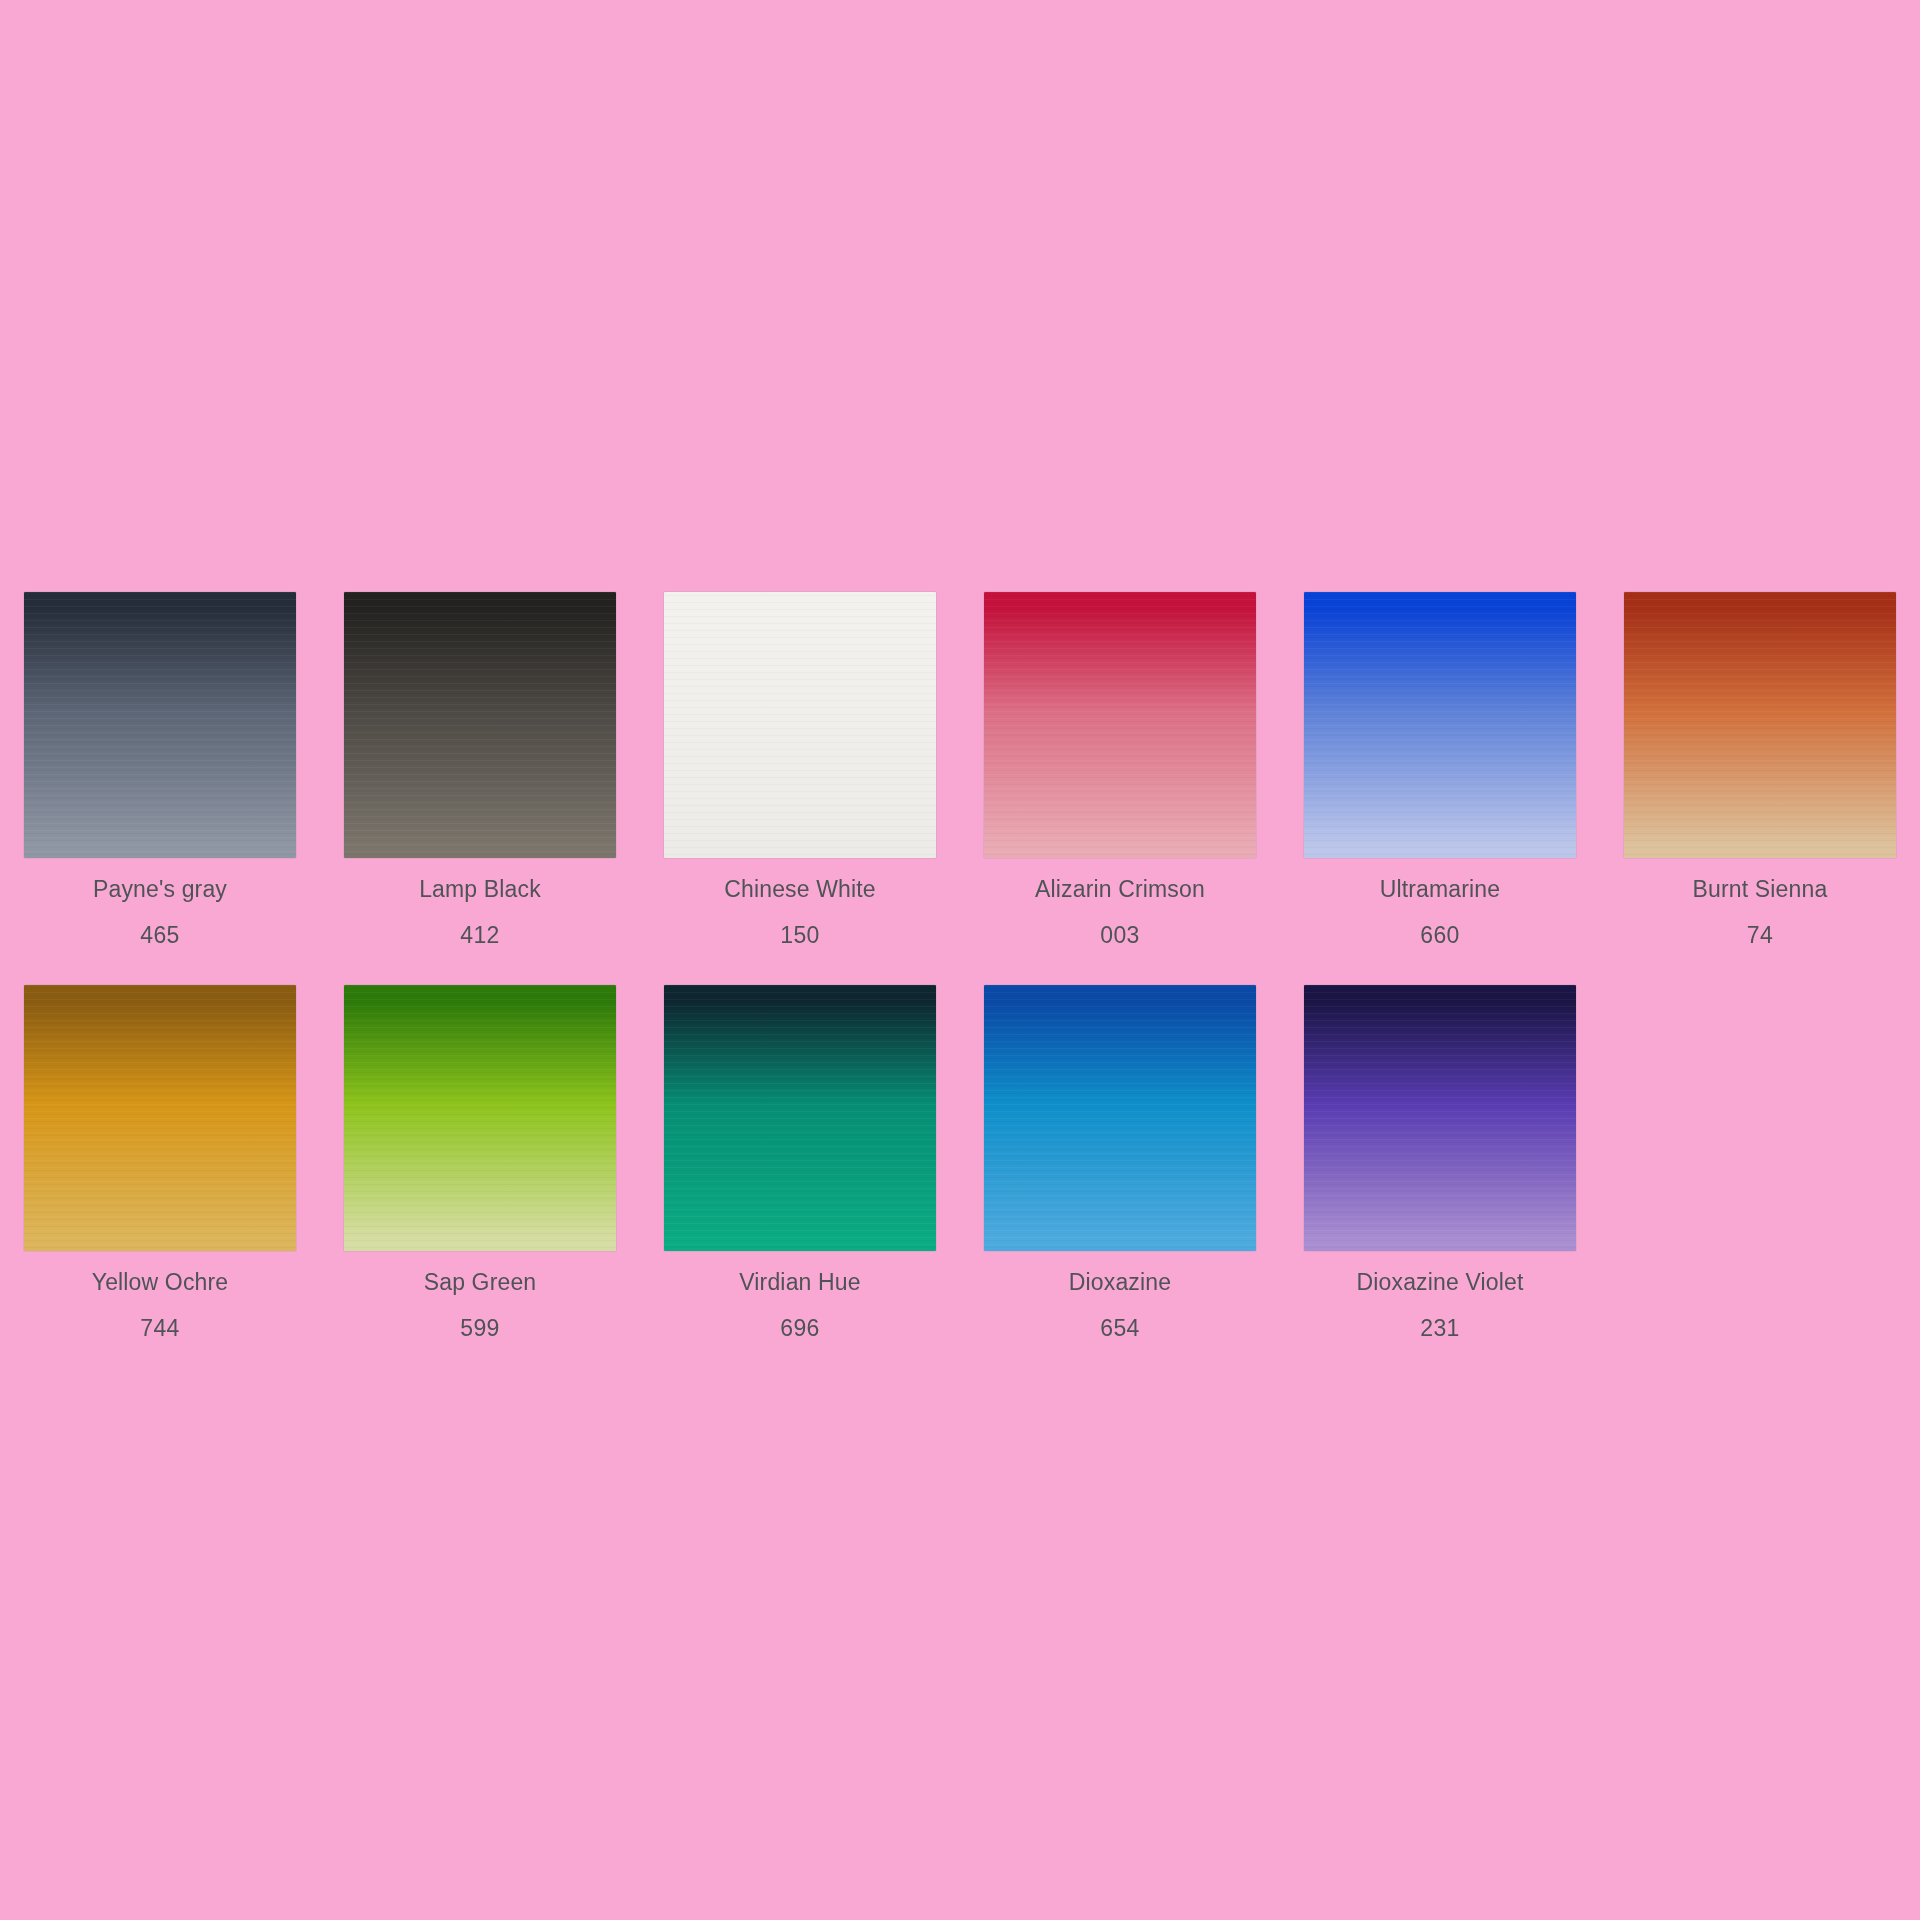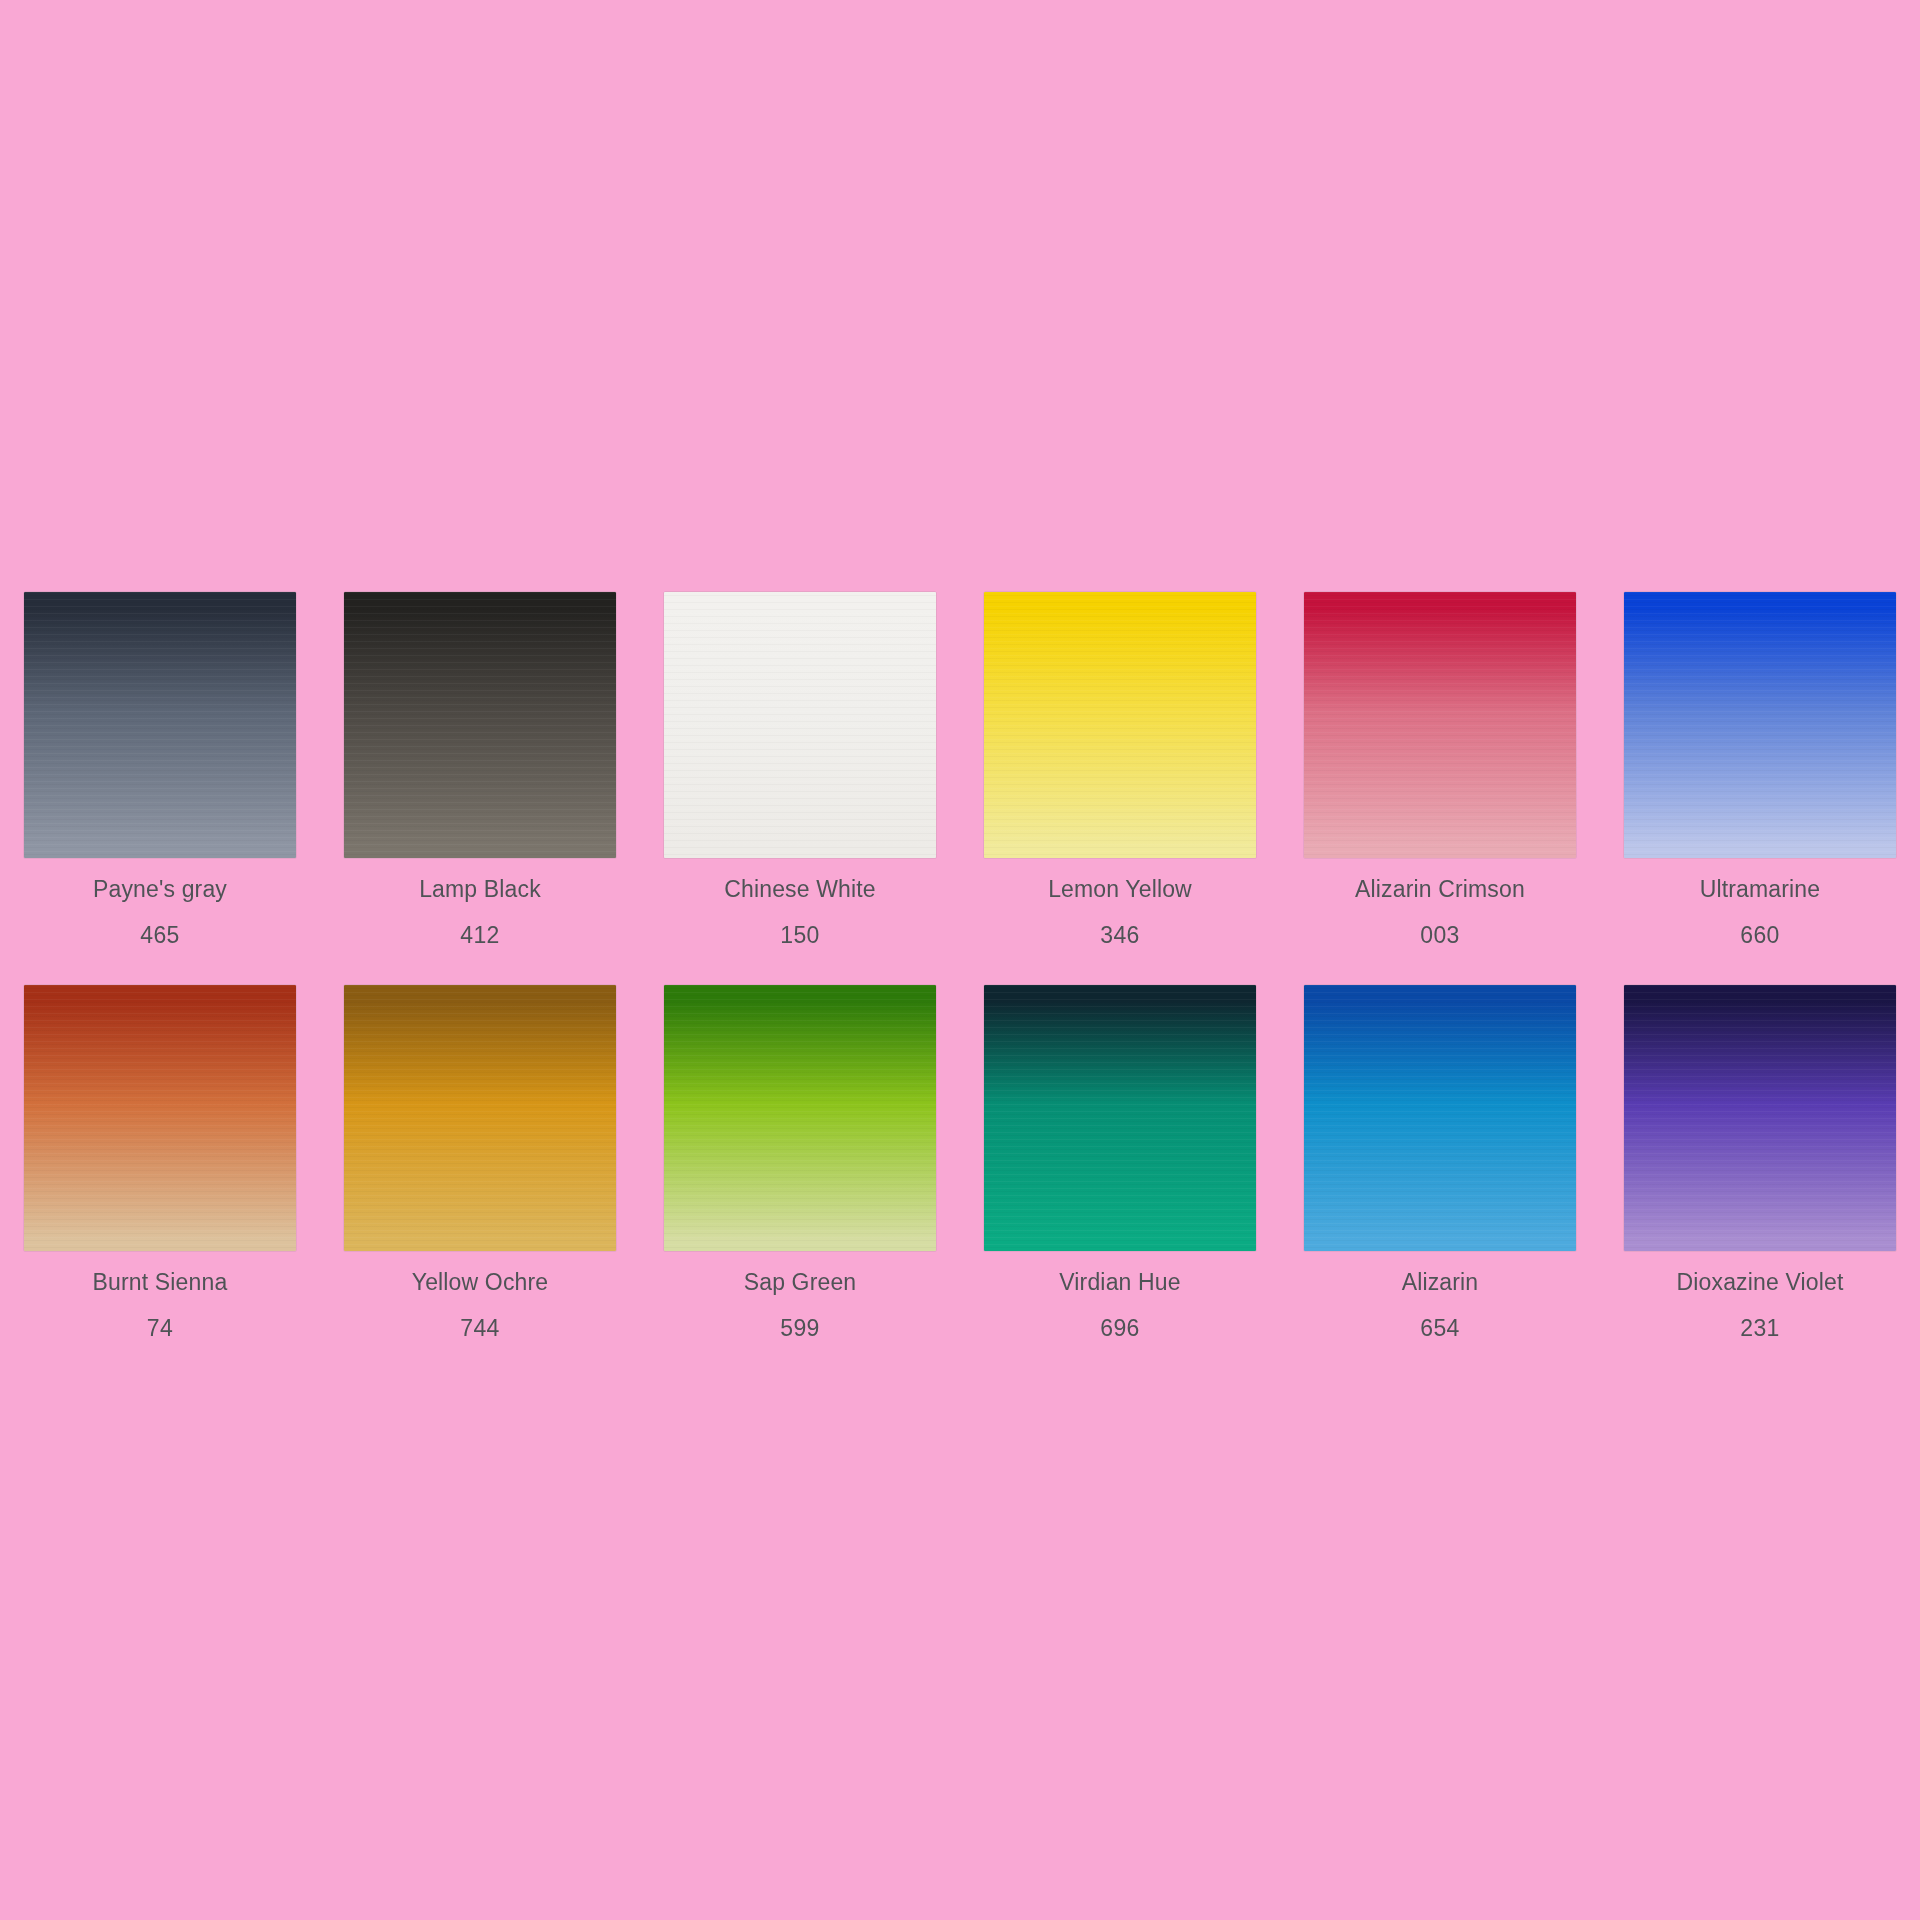--- a/index.html
+++ b/index.html
@@ -125,29 +125,20 @@
         <div class="swatch-chip-wrap">
           <div class="swatch-chip" style="background: linear-gradient(rgb(242, 241, 238) 0%, rgb(242, 241, 238) 6%, rgb(240, 239, 236) 45%, rgb(237, 235, 231) 96%, rgb(237, 235, 231) 100%);"></div>
         </div>
         <div class="swatch-labels">
           <span class="swatch-name">Chinese White</span>
           <span class="swatch-code">150</span>
         </div>
       </div>
       <div class="swatch-card">
         <div class="swatch-chip-wrap">
-          <div class="swatch-chip" style="background: linear-gradient(rgb(246, 210, 0) 0%, rgb(246, 210, 0) 6%, rgb(245, 222, 69) 45%, rgb(241, 234, 155) 96%, rgb(241, 234, 155) 100%);"></div>
-        </div>
-        <div class="swatch-labels">
-          <span class="swatch-name">Lemon Yellow</span>
-          <span class="swatch-code">346</span>
-        </div>
-      </div>
-      <div class="swatch-card">
-        <div class="swatch-chip-wrap">
           <div class="swatch-chip" style="background: linear-gradient(rgb(196, 18, 60) 0%, rgb(196, 18, 60) 6%, rgb(220, 111, 133) 45%, rgb(233, 170, 180) 96%, rgb(233, 170, 180) 100%);"></div>
         </div>
         <div class="swatch-labels">
           <span class="swatch-name">Alizarin Crimson</span>
           <span class="swatch-code">003</span>
         </div>
       </div>
       <div class="swatch-card">
         <div class="swatch-chip-wrap">
           <div class="swatch-chip" style="background: linear-gradient(rgb(9, 66, 214) 0%, rgb(9, 66, 214) 6%, rgb(95, 130, 216) 45%, rgb(188, 198, 234) 96%, rgb(188, 198, 234) 100%);"></div>
@@ -191,21 +182,21 @@
         <div class="swatch-labels">
           <span class="swatch-name">Virdian Hue</span>
           <span class="swatch-code">696</span>
         </div>
       </div>
       <div class="swatch-card">
         <div class="swatch-chip-wrap">
           <div class="swatch-chip" style="background: linear-gradient(rgb(10, 73, 166) 0%, rgb(10, 73, 166) 6%, rgb(14, 143, 202) 45%, rgb(77, 170, 222) 96%, rgb(77, 170, 222) 100%);"></div>
         </div>
         <div class="swatch-labels">
-          <span class="swatch-name">Alizarin</span>
+          <span class="swatch-name">Dioxazine</span>
           <span class="swatch-code">654</span>
         </div>
       </div>
       <div class="swatch-card">
         <div class="swatch-chip-wrap">
           <div class="swatch-chip" style="background: linear-gradient(rgb(26, 21, 69) 0%, rgb(26, 21, 69) 6%, rgb(89, 60, 178) 45%, rgb(169, 142, 209) 96%, rgb(169, 142, 209) 100%);"></div>
         </div>
         <div class="swatch-labels">
           <span class="swatch-name">Dioxazine Violet</span>
           <span class="swatch-code">231</span>

